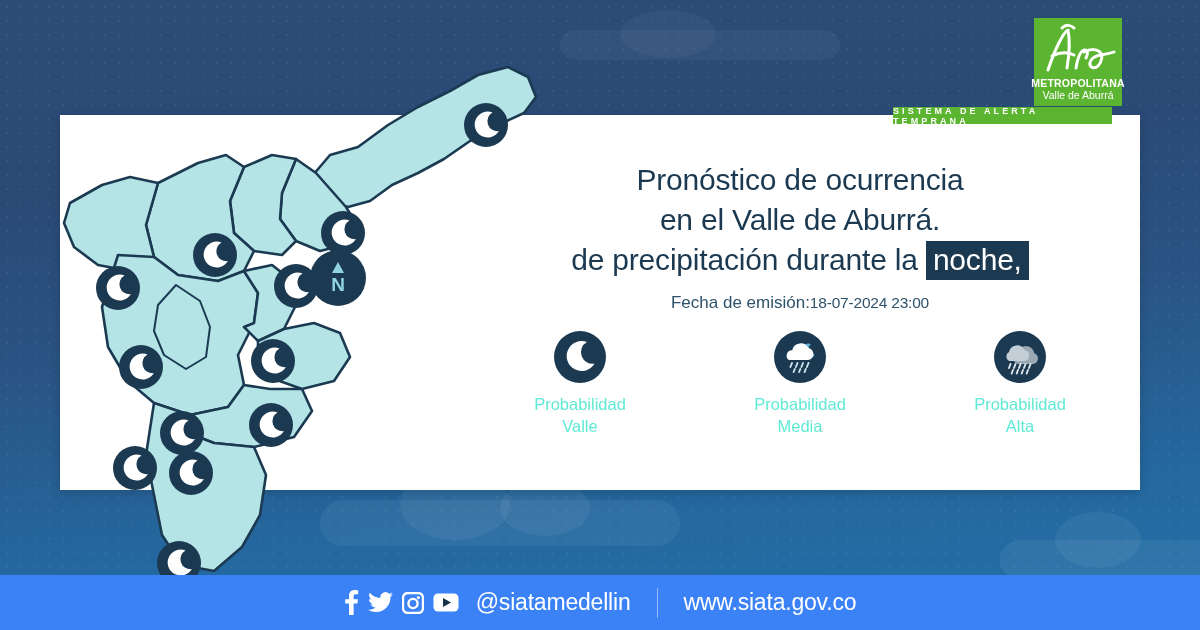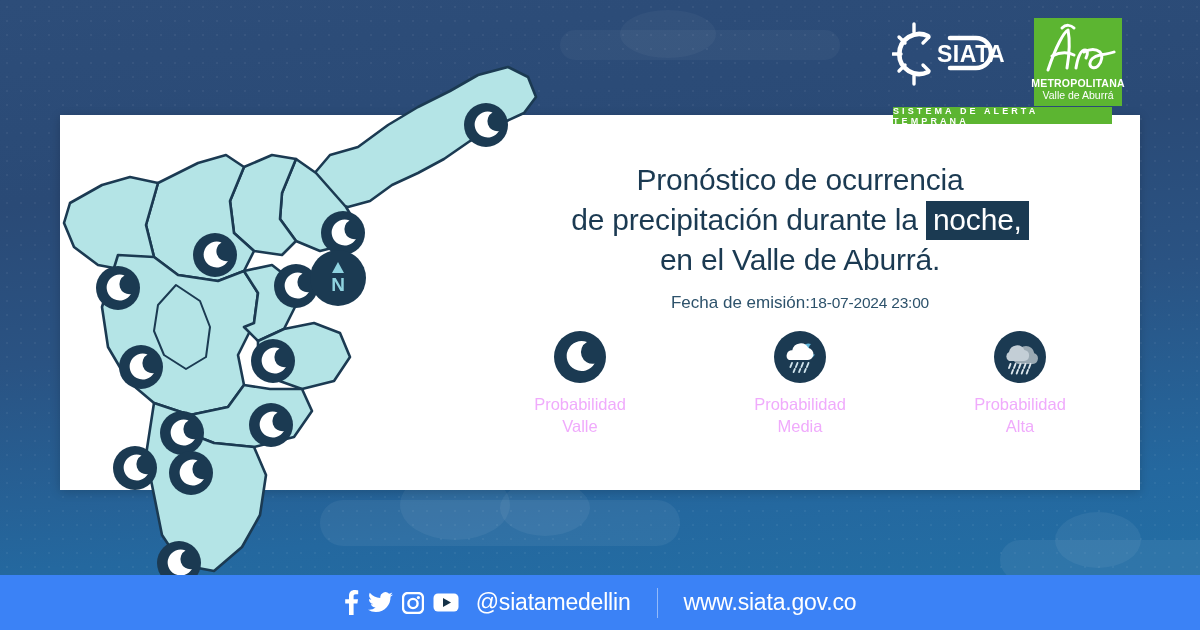--- a/index.html
+++ b/index.html
@@ -65,21 +65,21 @@
   .emission .val { font-size:15.5px; letter-spacing:-0.2px; }
 
   
   .legend {
     position:absolute; left:470px; top:330px; width:660px;
     display:flex; justify-content:space-around; align-items:flex-start;
   }
   .legend-item { width:185px; display:flex; flex-direction:column; align-items:center; }
   .legend-icon { width:54px; height:54px; }
   .legend-label {
-    margin-top:9px; font-size:16.5px; color:#f0abfc; line-height:22px; text-align:center;
+    margin-top:9px; font-size:16.5px; color:#5eead4; line-height:22px; text-align:center;
   }
 
   
   .footer {
     position:absolute; left:0; bottom:0; width:1200px; height:55px;
     background:#3b82f6; display:flex; align-items:center; justify-content:center;
   }
   .social { display:flex; align-items:center; gap:9px; }
   .social svg { display:block; }
   .handle { color:#fff; font-size:23px; margin-left:17px; letter-spacing:-0.2px; }
@@ -99,36 +99,20 @@
   <div class="cloud-silhouette" style="left:500px; top:480px; width:90px;  height:56px;"></div>
   <div class="cloud-bar" style="left:1000px; top:540px; width:260px; height:40px;"></div>
   <div class="cloud-silhouette" style="left:1055px; top:512px; width:86px; height:56px;"></div>
   <div class="cloud-bar" style="left:560px; top:30px; width:280px; height:30px; background:rgba(255,255,255,0.035);"></div>
   <div class="cloud-silhouette" style="left:620px; top:10px; width:96px; height:48px; background:rgba(255,255,255,0.035);"></div>
 
   <div class="card"></div>
 
   <div class="logos">
 
-    <div class="siata-logo">
-      <svg viewBox="0 0 130 68" width="130" height="68">
-        <g stroke="#ffffff" stroke-width="3.4" fill="none" stroke-linecap="round">
-          <line x1="22" y1="4" x2="22" y2="12"></line>
-          <line x1="22" y1="56" x2="22" y2="64"></line>
-          <line x1="1" y1="34" x2="9" y2="34"></line>
-          <line x1="7" y1="17" x2="13" y2="23"></line>
-          <line x1="7" y1="51" x2="13" y2="45"></line>
-          <line x1="37" y1="17" x2="31" y2="23"></line>
-          <line x1="37" y1="51" x2="31" y2="45"></line>
-        </g>
-        <path d="M36 16 A20 20 0 1 0 36 52" stroke="#ffffff" stroke-width="4.6" fill="none" stroke-linecap="round"></path>
-        <path d="M58 18 h26 a15 15 0 0 1 0 30 h-26" stroke="#ffffff" stroke-width="4.6" fill="none" stroke-linecap="round"></path>
-        <text x="45" y="42" font-family="Liberation Sans, sans-serif" font-size="23" font-weight="bold" fill="#ffffff" letter-spacing="0.5">SIATA</text>
-      </svg>
-    </div>
 
     <div class="ama-logo">
       <svg class="ama-script" viewBox="0 0 76 56">
         <g fill="none" stroke="#ffffff" stroke-width="3" stroke-linecap="round" stroke-linejoin="round">
           <path d="M8 48 C16 24 24 10 28 8 C30 18 29 34 27 46"></path>
           <path d="M12 34 C20 30 28 30 34 33"></path>
           <path d="M22 6 C26 2 31 3 34 6"></path>
           <path d="M36 46 C38 34 41 28 45 28 C48 28 48 32 46 36"></path>
           <path d="M44 30 C50 27 56 27 60 30 C63 33 62 40 58 44 C55 47 51 46 50 43 C49 38 54 34 60 33 C66 32 72 31 74 30"></path>
         </g>
@@ -223,25 +207,25 @@
         <circle cx="28" cy="28" r="28" fill="#1b3a52"></circle>
         <polygon points="28,12 34,23 22,23" fill="#8fd3e0"></polygon>
         <text x="28" y="41" text-anchor="middle" font-family="Liberation Sans, sans-serif" font-size="19" font-weight="bold" fill="#8fd3e0">N</text>
       </svg>
     </div>
   </div>
 
   <div class="panel">
     <div class="title">
       <div>Pronóstico de ocurrencia</div>
+      <div>en el Valle de Aburrá.</div>
       <div>
         <span>de precipitación durante la</span>
         <span class="hl">noche,</span>
       </div>
-      <div>en el Valle de Aburrá.</div>
     </div>
     <div class="emission">
       <span class="lbl">Fecha de emisión:</span><span class="val">18-07-2024 23:00</span>
     </div>
   </div>
 
   <div class="legend">
 
     <div class="legend-item">
       <svg class="legend-icon" viewBox="0 0 54 54">

